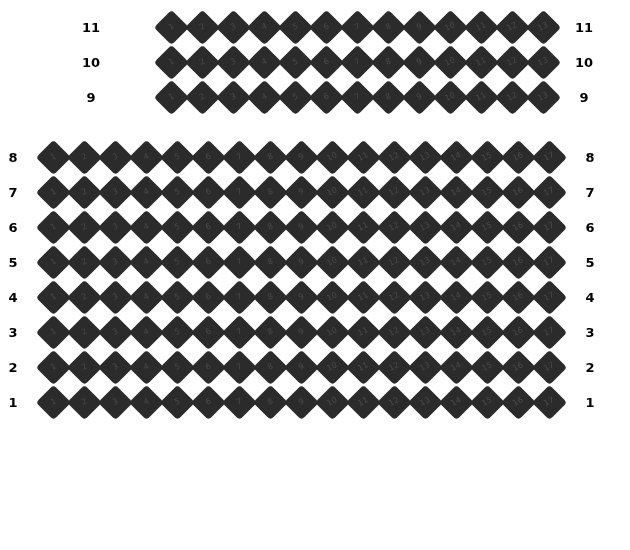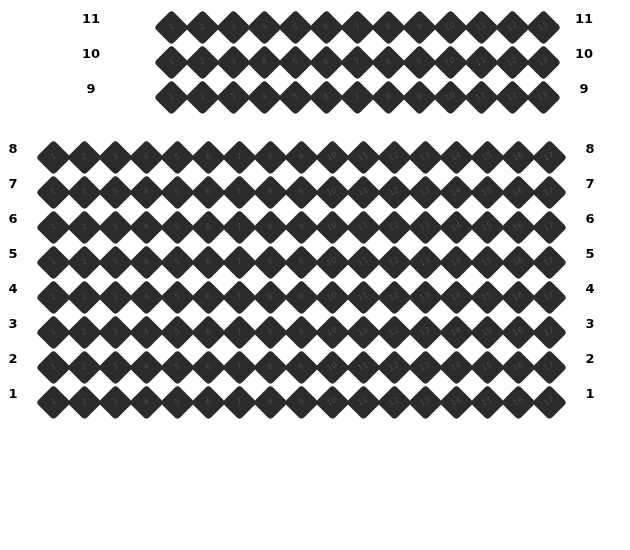--- a/index.html
+++ b/index.html
@@ -14,20 +14,21 @@
     overflow: hidden;
   }
   #stage {
     position: relative;
     width: 630px;
     height: 550px;
   }
   .row {
     position: absolute;
     display: flex;
+    align-items: center;
   }
   .row-label {
     font-size: 13px;
     font-weight: bold;
     color: #000000;
     width: 22px;
     text-align: center;
     line-height: 1;
     user-select: none;
   }

